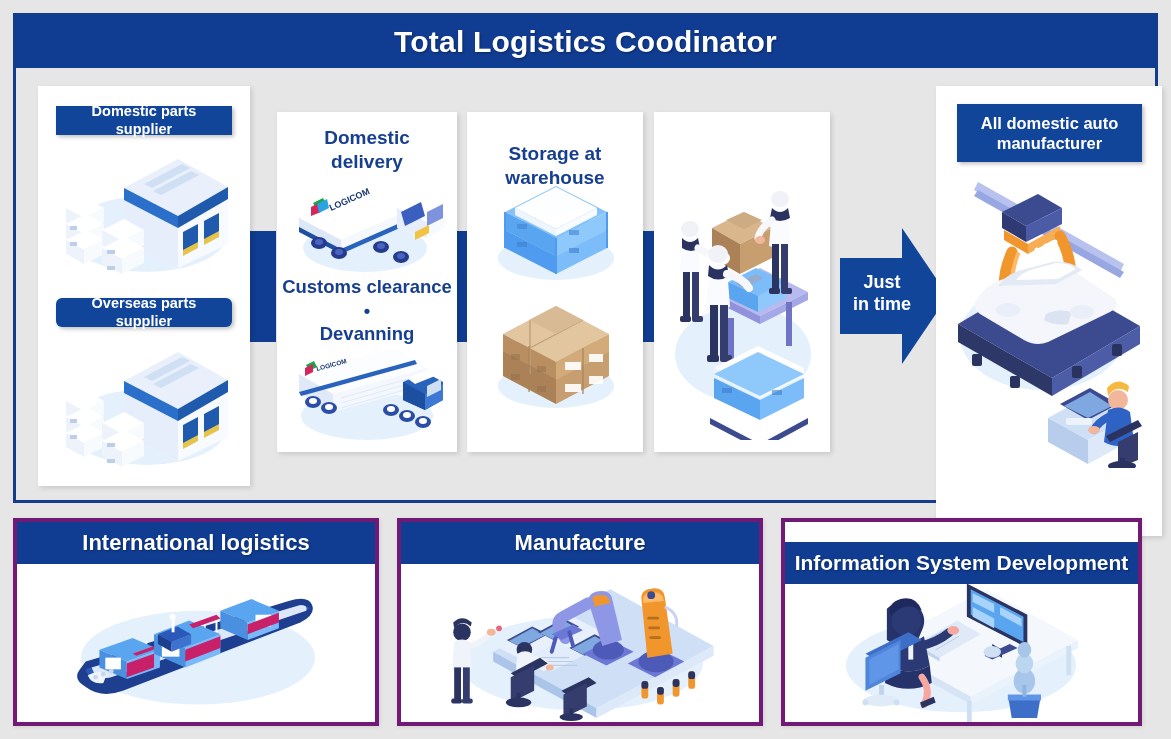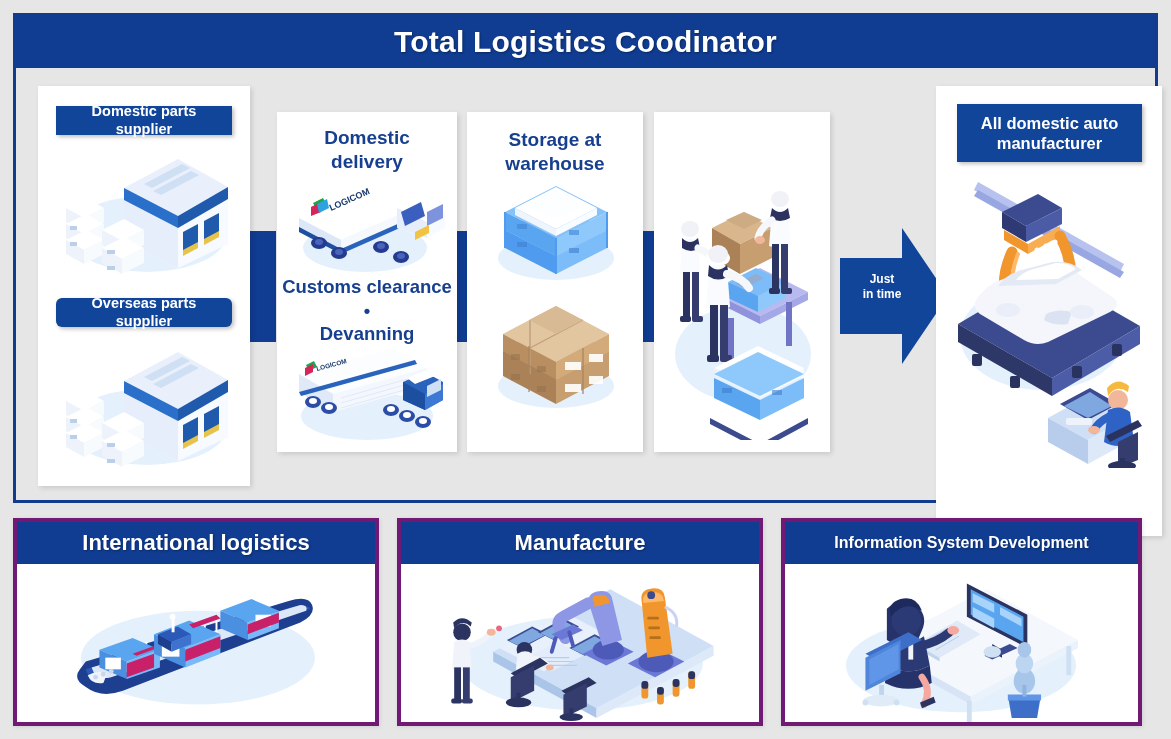--- a/index.html
+++ b/index.html
@@ -77,37 +77,37 @@
     position: absolute;
     left: 0; width: 100%;
     text-align: center;
     color: #173f8f;
     font-size: 19px;
     font-weight: bold;
     line-height: 1.28;
   }
   .head-delivery { top: 14px; }
   .head-customs  { top: 163px; font-size: 18.5px; }
-  .head-storage  { top: 16px; }
+  .head-storage  { top: 30px; }
   .head-process  { top: 14px; }
 
   
   .arrow-jit {
     position: absolute;
     left: 824px; top: 152px;
     width: 108px; height: 152px;
   }
   .arrow-jit svg { display: block; width: 100%; height: 100%; }
   .arrow-label {
     position: absolute;
     left: 4px; top: 52px;
     width: 76px;
     text-align: center;
     color: #ffffff;
-    font-size: 12px;
+    font-size: 18px;
     font-weight: bold;
     line-height: 1.22;
   }
 
   
   .bottom-row {
     position: absolute;
     left: 13px; top: 518px;
     width: 1145px; height: 208px;
     display: flex; gap: 18px;
@@ -124,21 +124,21 @@
   .bpanel-head {
     height: 42px;
     background: #103c91;
     color: #fff;
     font-size: 22px;
     font-weight: bold;
     display: flex; align-items: center; justify-content: center;
     text-shadow: 1px 1px 2px rgba(0,0,0,.3);
     white-space: nowrap;
   }
-  .bpanel-3 .bpanel-head { font-size: 16px; }
+  .bpanel-3 .bpanel-head { font-size: 21px; margin-top: 20px; }
   .bpanel-art { position: absolute; left: 0; top: 42px; width: 100%; bottom: 0; }
   .bpanel-art svg { display: block; width: 100%; height: 100%; }
 
   .art { position: absolute; }
   .art svg { display: block; width: 100%; height: 100%; }
 </style>
 </head>
 <body>
 
 <div class="main-frame">

